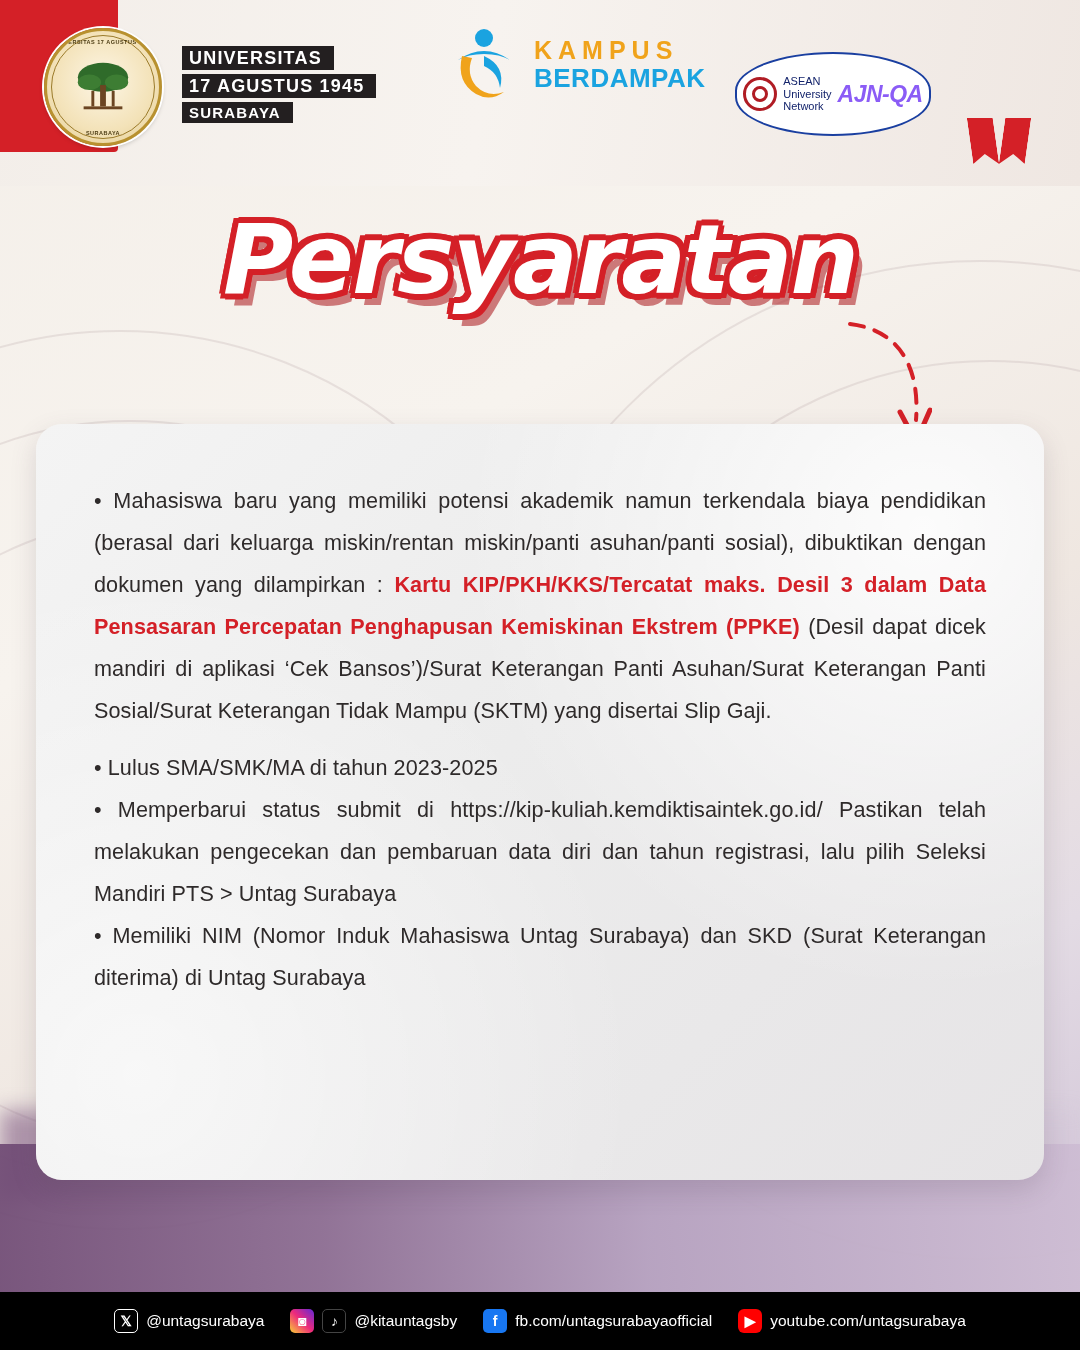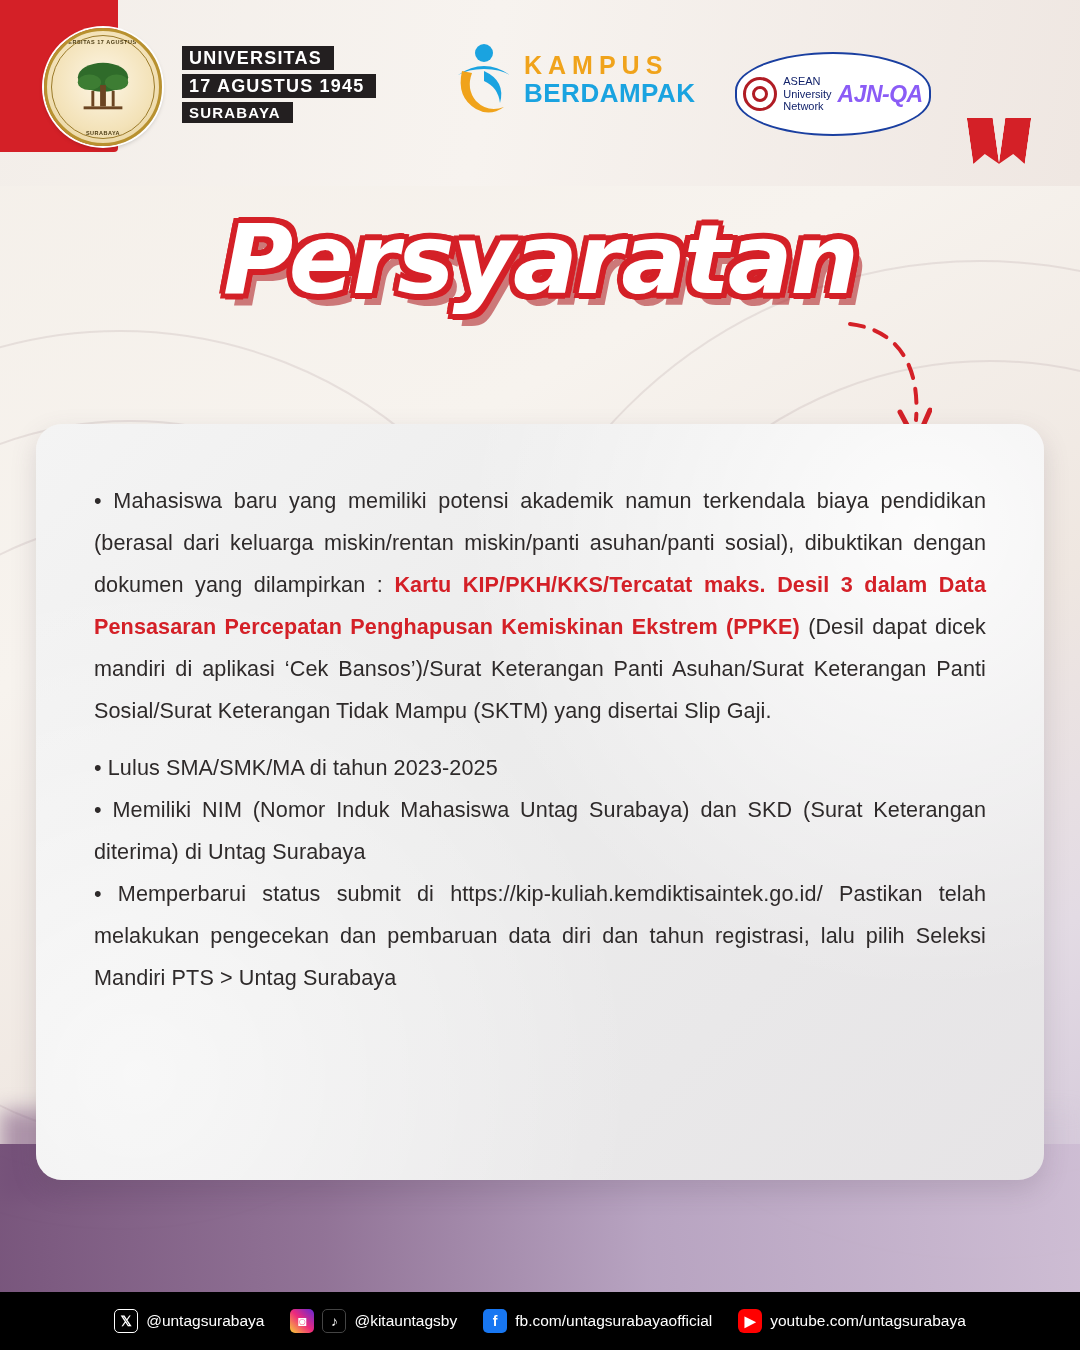--- a/index.html
+++ b/index.html
@@ -74,21 +74,21 @@
     background: #231f20; color: #fff;
     font-weight: bold; letter-spacing: 1.2px;
     padding: 3px 12px 3px 7px; margin-bottom: 4px;
     font-size: 17px; line-height: 1;
   }
   .univ-name .ln.l1 { font-size: 18px; }
   .univ-name .ln.l2 { font-size: 18px; }
   .univ-name .ln.l3 { font-size: 15px; }
 
   .kampus {
-    position: absolute; left: 448px; top: 41px; display: flex; align-items: center; gap: 4px;
+    position: absolute; left: 448px; top: 26px; display: flex; align-items: center; gap: 14px;
   }
   .kb-mark { width: 72px; height: 78px; position: relative; }
   .kb-text { line-height: 1.08; }
   .kb-text .t1 {
     font-size: 25px; font-weight: bold; letter-spacing: 6px; color: #f0a31b;
   }
   .kb-text .t2 {
     font-size: 26px; font-weight: bold; letter-spacing: .5px; color: #1aa3e0;
   }
 
@@ -275,22 +275,22 @@
   <path d="M8 8 C58 14 78 52 74 104" stroke="#d42027" stroke-width="4" fill="none" stroke-dasharray="14 11" stroke-linecap="round"></path>
   <path d="M58 96 L74 126 L88 94" stroke="#d42027" stroke-width="5" fill="none" stroke-linecap="round" stroke-linejoin="round"></path>
 </svg>
 
 <div class="card">
   <div class="body-text">
     <div class="blk">
       <span>• Mahasiswa baru yang memiliki potensi akademik namun terkendala biaya pendidikan (berasal dari keluarga miskin/rentan miskin/panti asuhan/panti sosial), dibuktikan dengan dokumen yang dilampirkan : </span><span class="hl">Kartu KIP/PKH/KKS/Tercatat maks. Desil 3 dalam Data Pensasaran Percepatan Penghapusan Kemiskinan Ekstrem (PPKE)</span><span> (Desil dapat dicek mandiri di aplikasi ‘Cek Bansos’)/Surat Keterangan Panti Asuhan/Surat Keterangan Panti Sosial/Surat Keterangan Tidak Mampu (SKTM) yang disertai Slip Gaji.</span>
     </div>
     <div class="list-line no-just">• Lulus SMA/SMK/MA di tahun 2023-2025</div>
+    <div class="list-line">• Memperbarui status submit di   https://kip-kuliah.kemdiktisaintek.go.id/ Pastikan telah melakukan pengecekan dan pembaruan data diri dan tahun registrasi, lalu pilih Seleksi Mandiri PTS &gt; Untag Surabaya</div>
     <div class="list-line">• Memiliki NIM (Nomor Induk Mahasiswa Untag Surabaya) dan SKD (Surat Keterangan diterima) di Untag Surabaya</div>
-    <div class="list-line">• Memperbarui status submit di   https://kip-kuliah.kemdiktisaintek.go.id/ Pastikan telah melakukan pengecekan dan pembaruan data diri dan tahun registrasi, lalu pilih Seleksi Mandiri PTS &gt; Untag Surabaya</div>
   </div>
 </div>
 
 <div class="footer">
   <div class="f-item">
     <span class="f-ico ico-x">𝕏</span>
     <span>@untagsurabaya</span>
   </div>
   <div class="f-item">
     <span class="f-ico ico-ig">◙</span>

